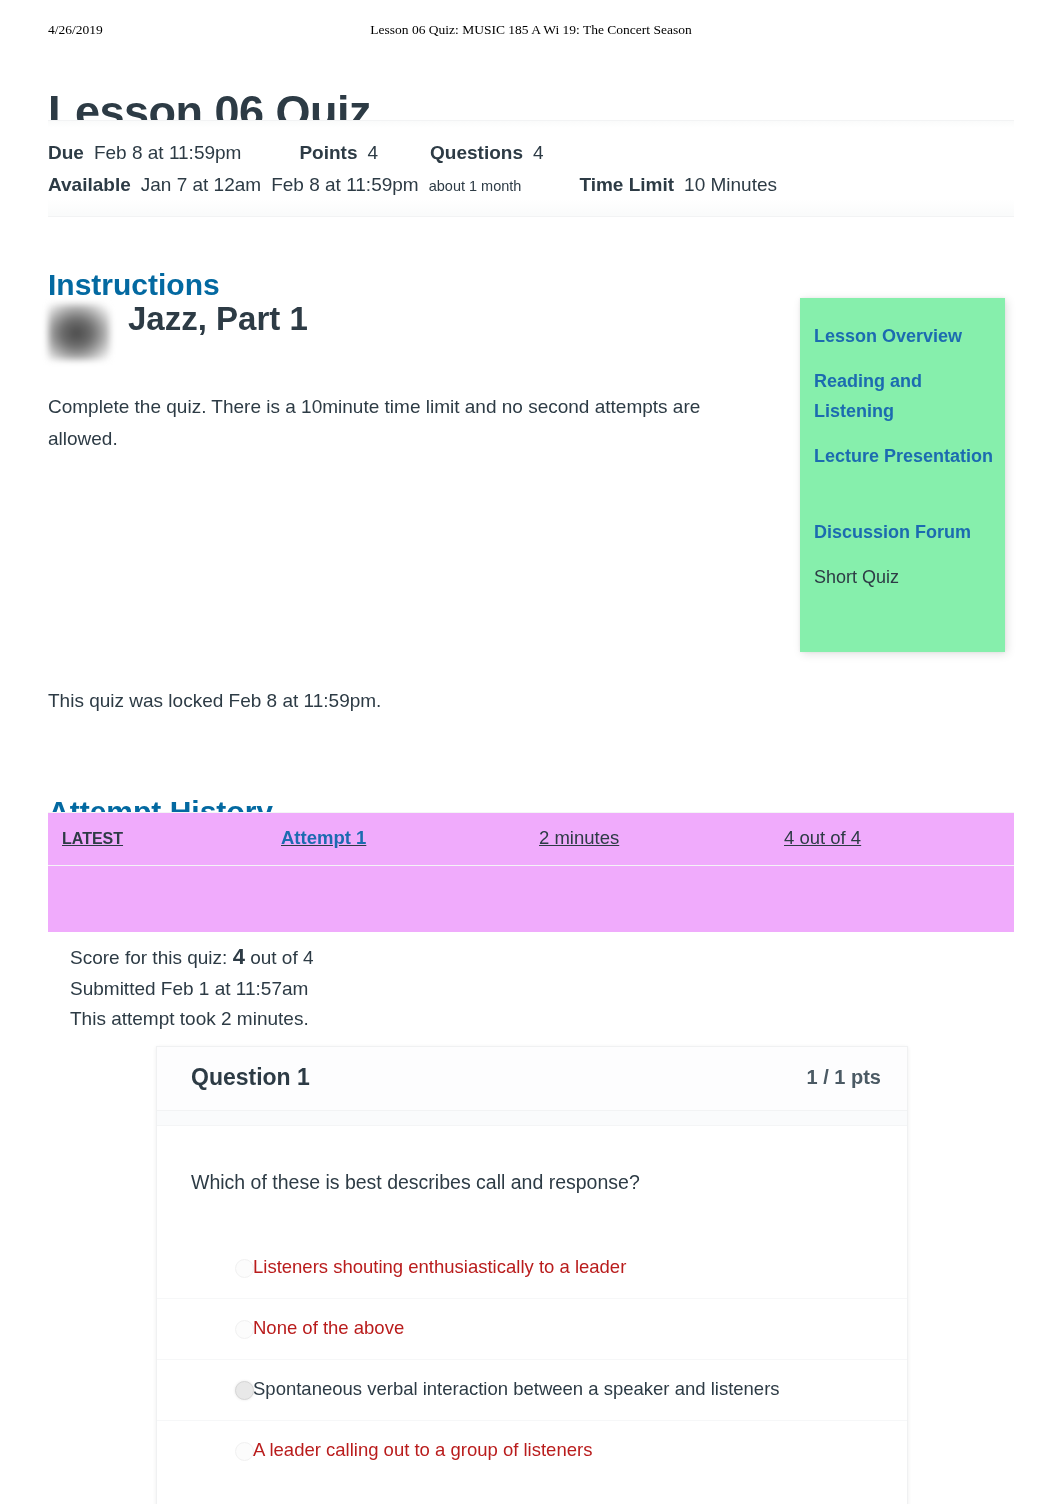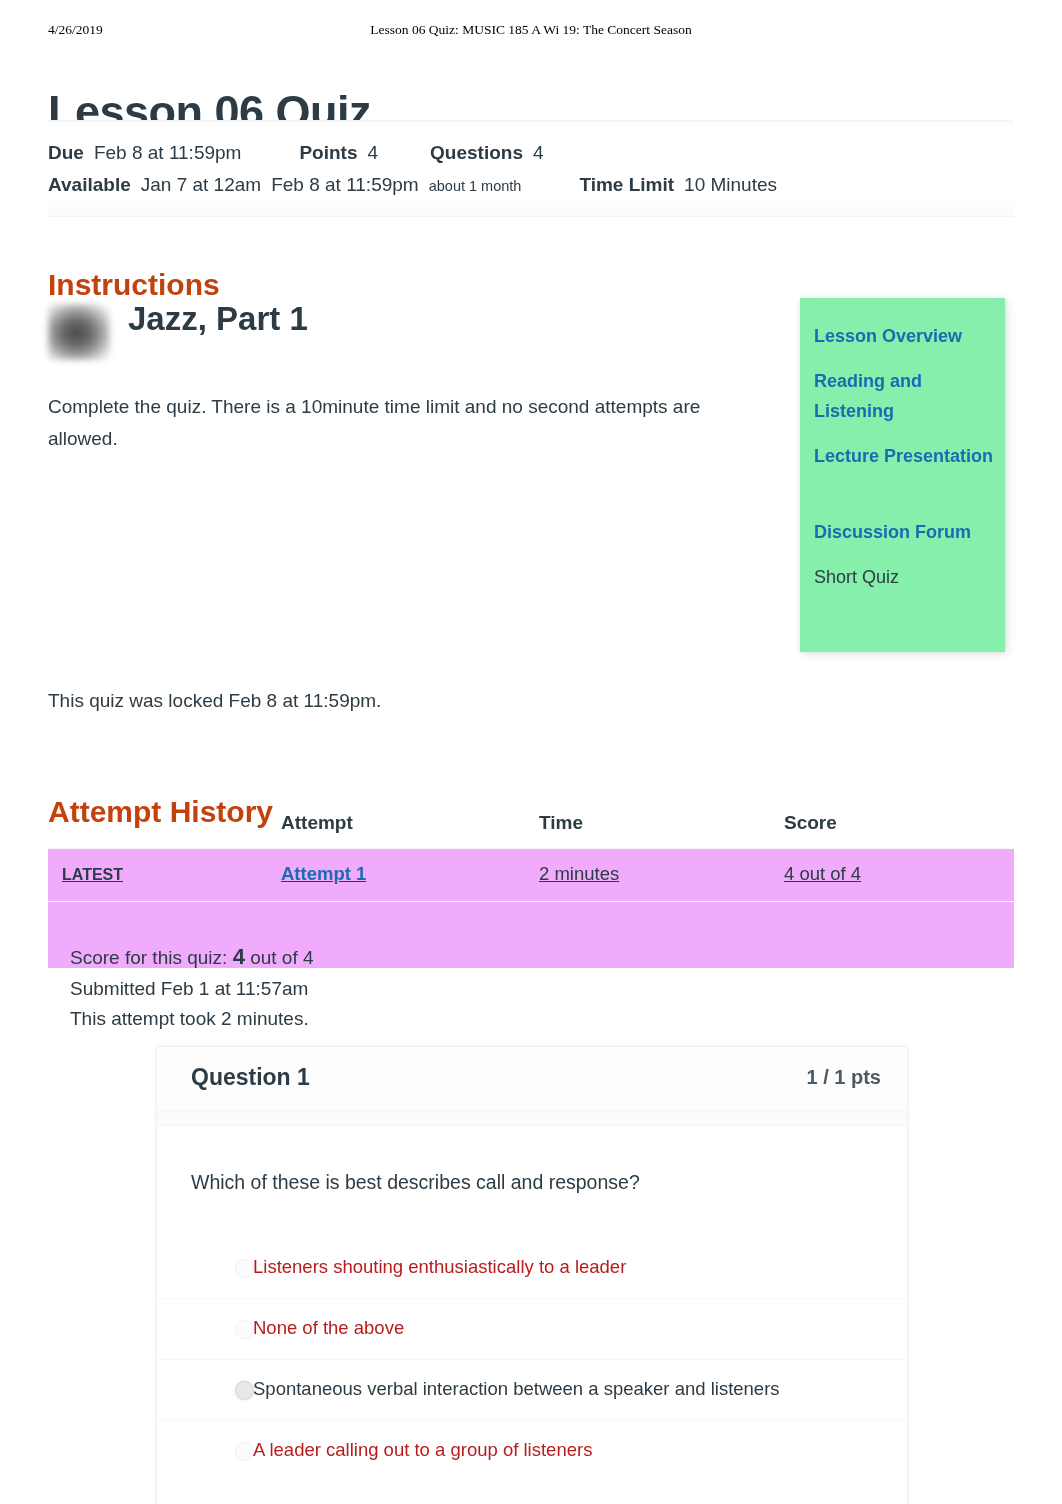--- a/index.html
+++ b/index.html
@@ -81,21 +81,21 @@
   .qi-sub {
     font-size: 14.5px;
     color: #2d3b45;
   }
 
   
   .section-title {
     position: absolute;
     font-size: 30px;
     font-weight: bold;
-    color: #c2410c;
+    color: #0369a1;
   }
   #instructions-title { left: 48px; top: 243px; }
 
   .instr-head {
     position: absolute;
     left: 48px;
     top: 300px;
     height: 52px;
   }
   .instr-thumb {
@@ -342,26 +342,20 @@
   <div class="mn-item mn-3">Discussion Forum</div>
   <div class="mn-item mn-4 current">Short Quiz</div>
 </div>
 
 <div class="locked-note">This quiz was locked Feb 8 at 11:59pm.</div>
 
 <h2 class="section-title" id="attempt-history-title">Attempt History</h2>
 
 <table class="attempt-table">
   <tbody>
-      <tr class="head-row">
-    <th class="col-latest"></th>
-    <th class="col-attempt">Attempt</th>
-    <th class="col-time">Time</th>
-    <th class="col-score">Score</th>
-  </tr>
   <tr class="data-row">
     <td class="col-latest">
       <span class="latest-badge">LATEST</span>
     </td>
     <td class="col-attempt">
       <a class="attempt-link" href="#">Attempt 1</a>
     </td>
     <td class="col-time">2 minutes</td>
     <td class="col-score">4 out of 4</td>
   </tr>

